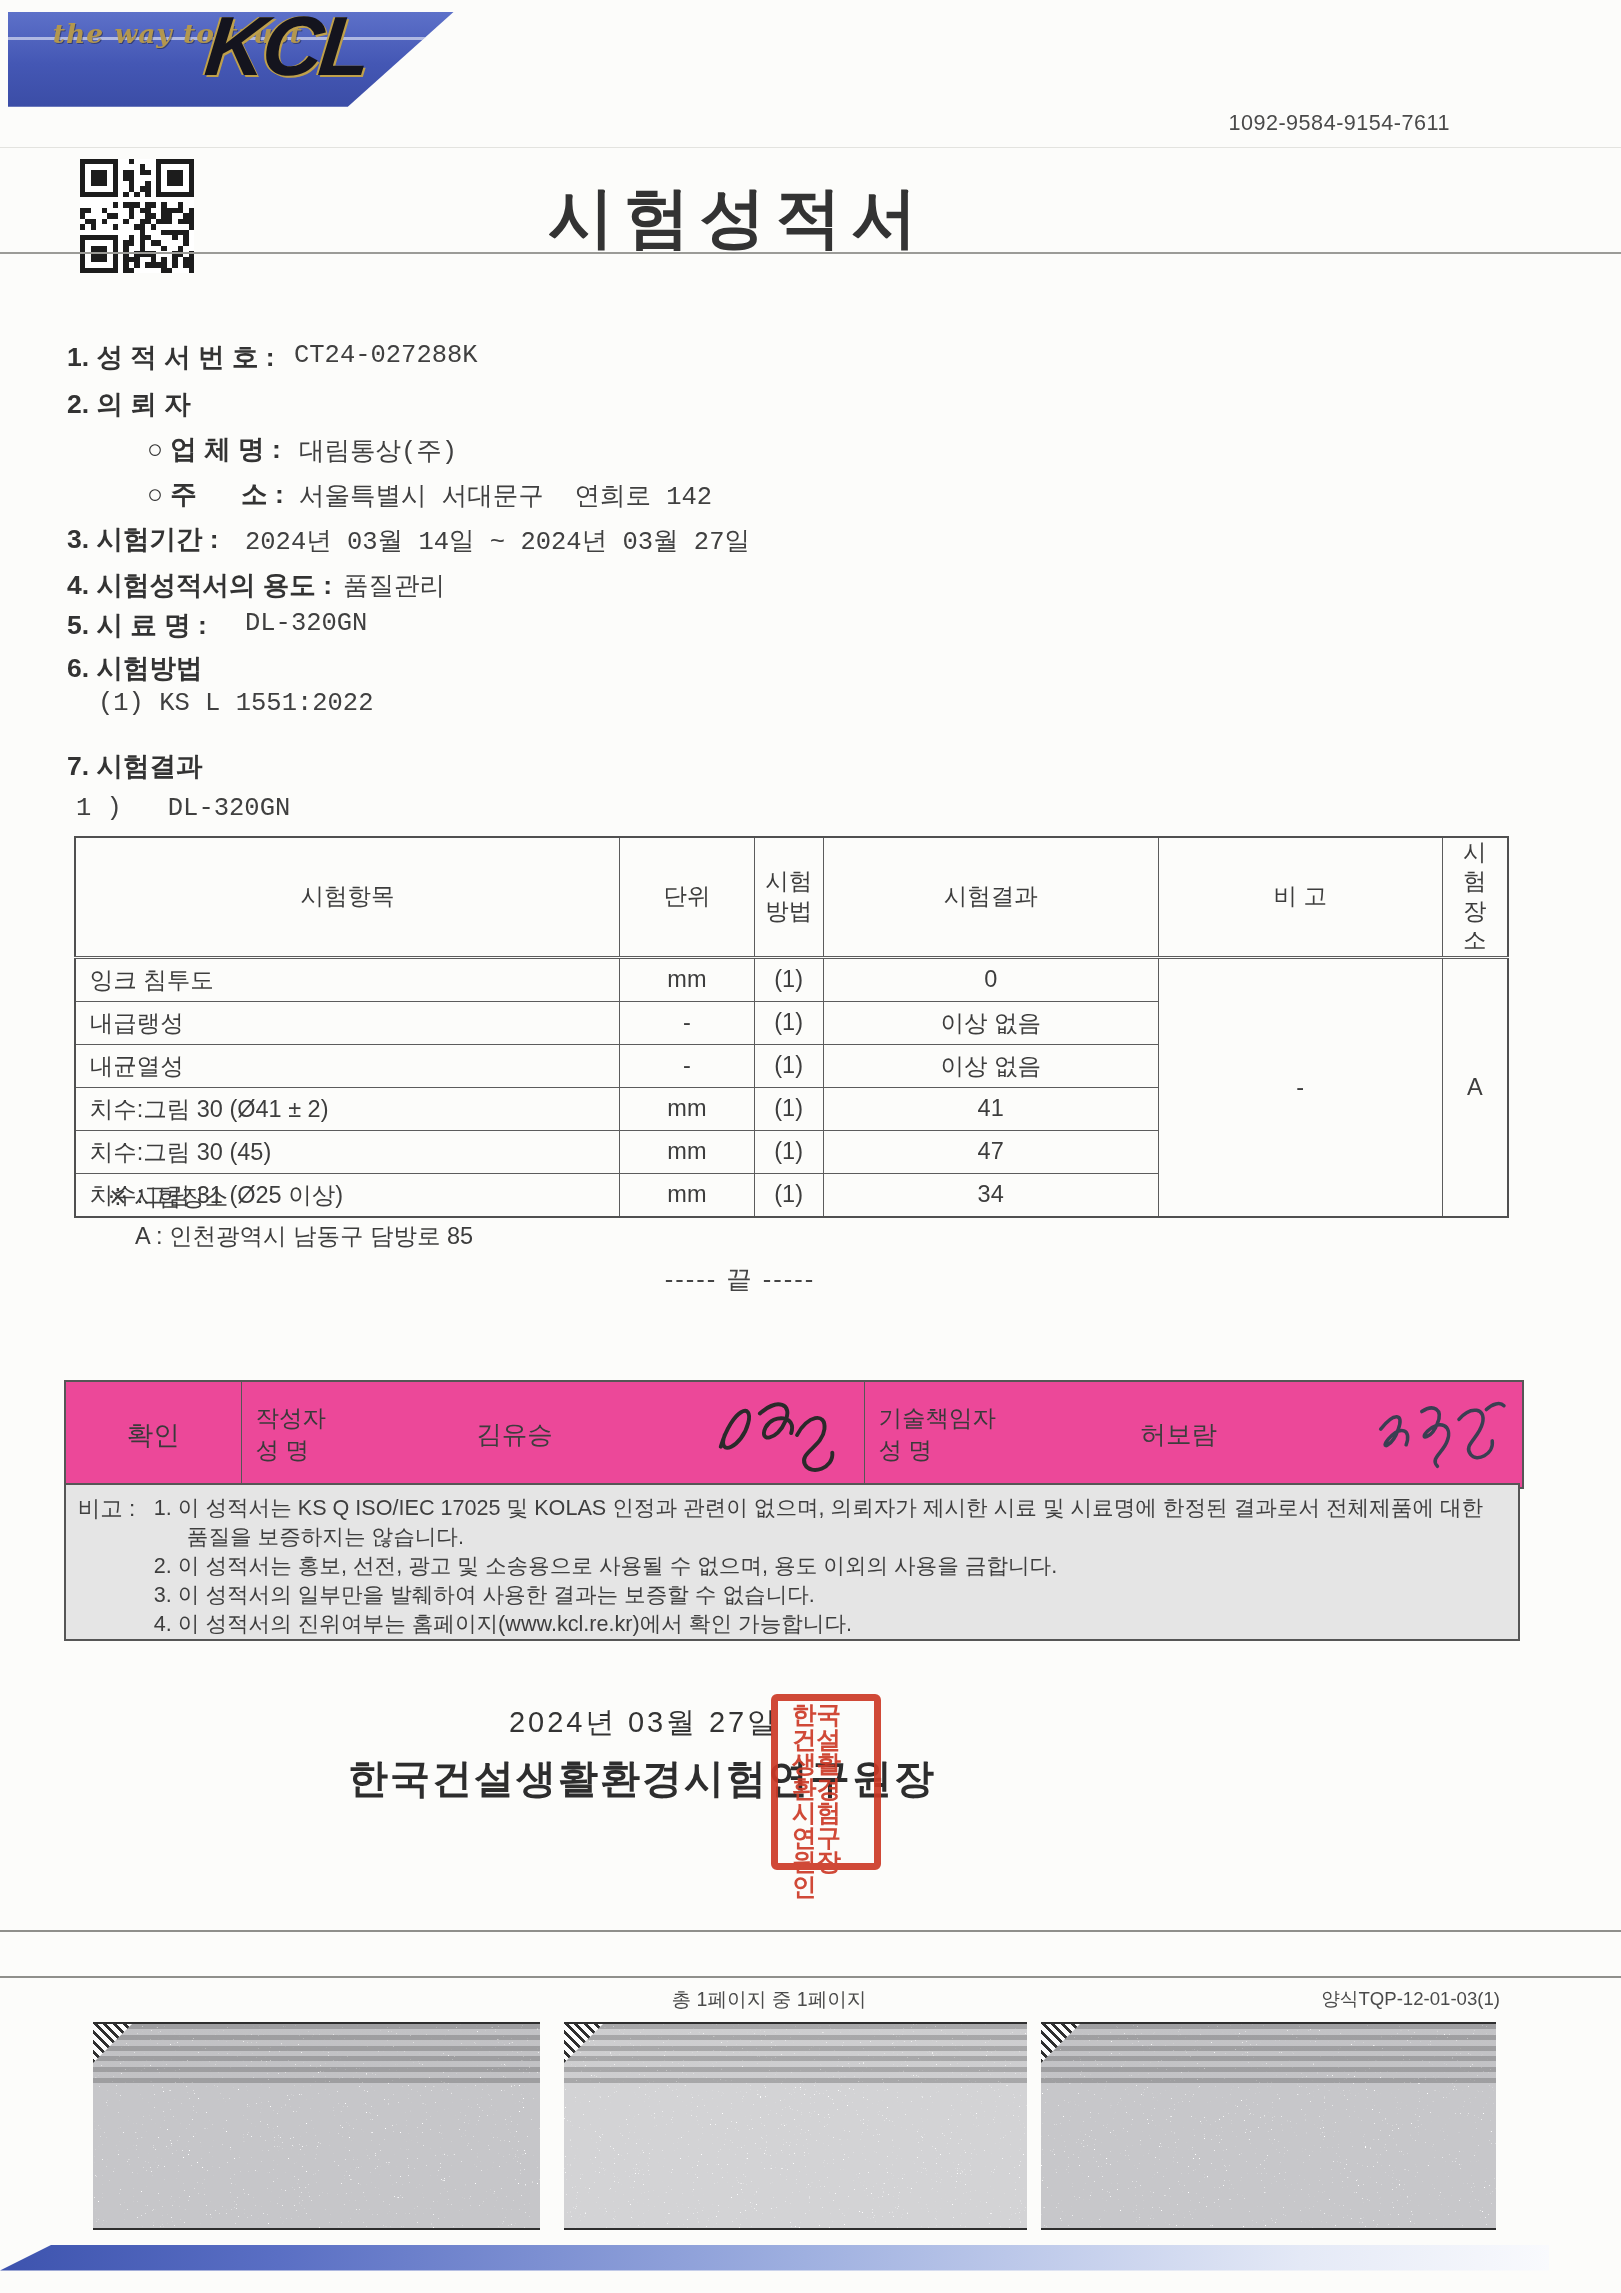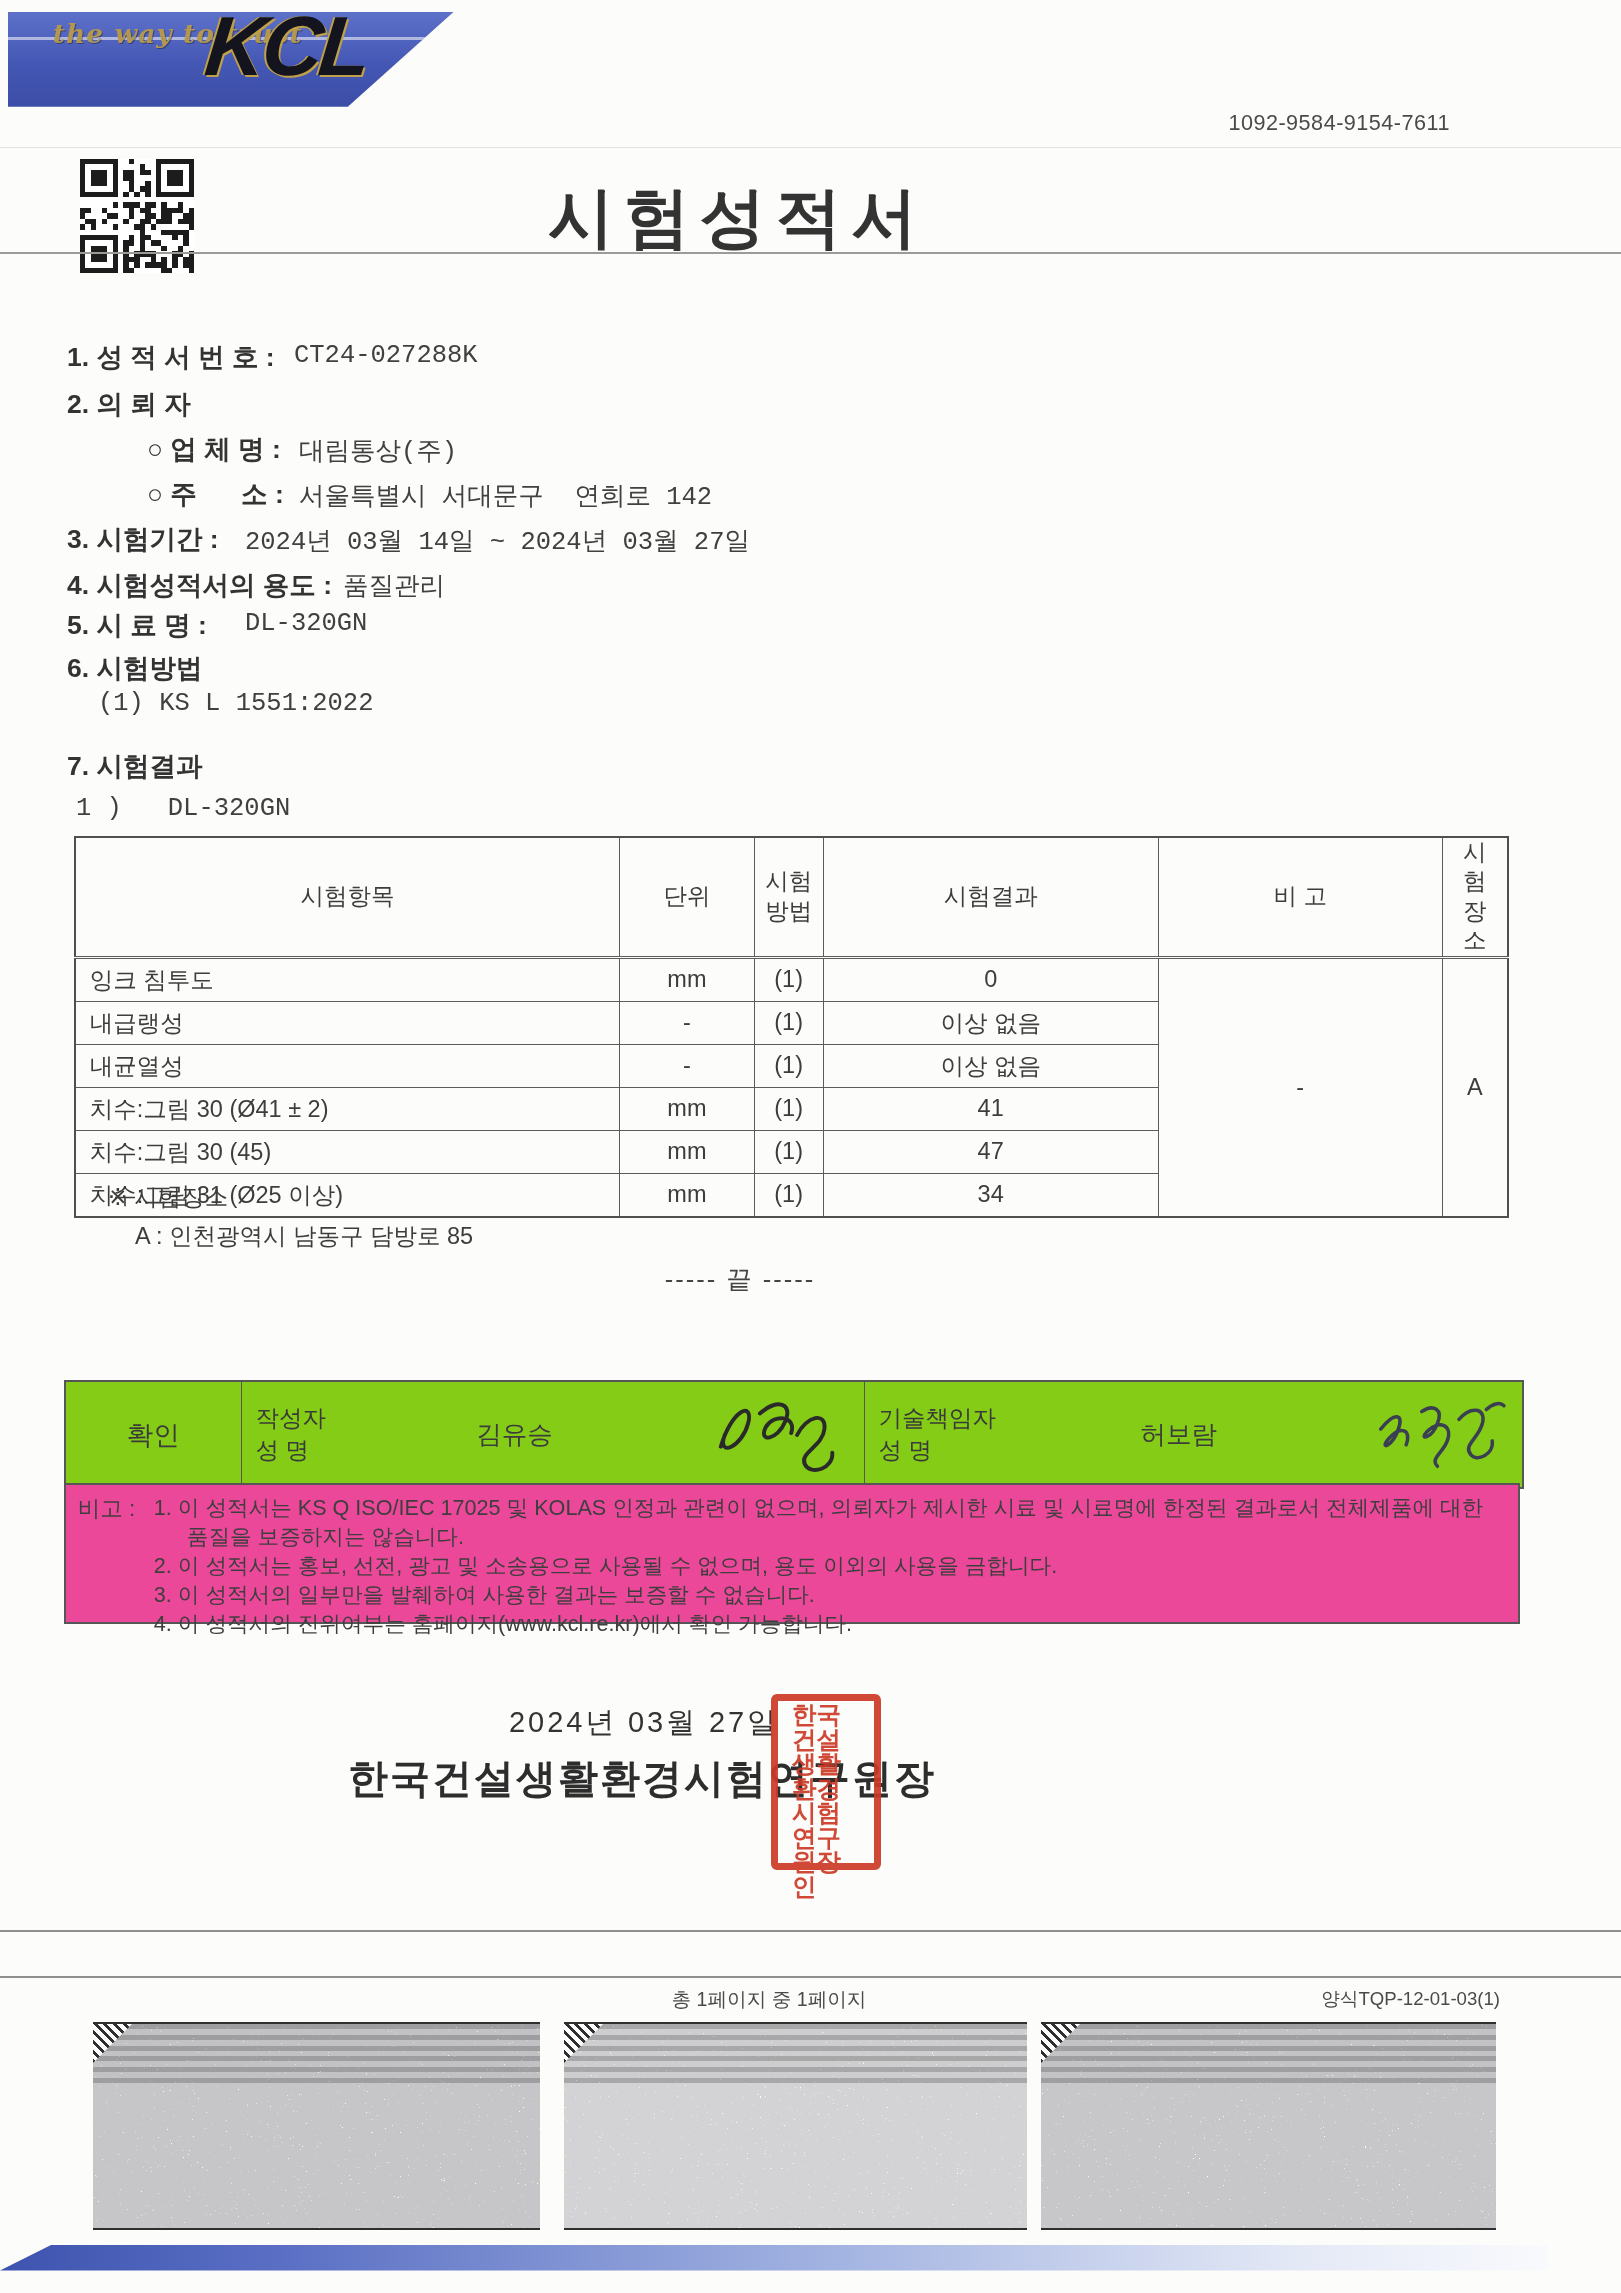--- a/index.html
+++ b/index.html
@@ -44,32 +44,32 @@
   table.results th{height:69px;font-weight:400;white-space:pre-line;line-height:1.25;}
   table.results thead th{border-bottom:3.9px double #5c5c5c;}
   table.results td{height:42px;}
   table.results td.item{text-align:left;padding-left:13.7px;}
   table.results{border:2.2px solid #505050;}
 
   .note-mark{font-size:23.5px;color:#3c3c3c;margin-left:25px;}
   .end-mark{left:544px;top:1262px;width:392px;text-align:center;font-size:25.5px;color:#444;letter-spacing:2px;}
 
   
-  .sign-table{left:64px;top:1380px;width:1456px;height:105px;border:2px solid #565656;display:flex;background:#84cc16;}
+  .sign-table{left:64px;top:1380px;width:1456px;height:105px;border:2px solid #565656;display:flex;background:#ec4899;}
   .sign-cell{border-right:1.6px solid #565656;display:flex;align-items:center;}
   .sign-cell:last-child{border-right:none;}
   .c-confirm{width:12%;justify-content:center;font-size:26.5px;color:#3a3a3a;}
   .c-block{padding:0 13.7px;flex:1;gap:7.8px;justify-content:space-between;}
   .role{font-size:23.5px;color:#3a3a3a;line-height:1.35;white-space:pre;}
   .sig-name{flex:1;text-align:center;font-size:25.5px;color:#3d3d3d;}
   .sig-svg{width:147px;height:90px;flex:0 0 auto;}
 
   
-  .notes-box{left:64px;top:1483px;width:1456px;height:141px;border:2px solid #565656;display:flex;
-             font-size:21.6px;color:#3e3e3e;background:#ec4899;box-sizing:border-box;padding:7.8px 9.8px 5.9px 11.8px;}
+  .notes-box{left:64px;top:1483px;width:1456px;height:158px;border:2px solid #565656;display:flex;
+             font-size:21.6px;color:#3e3e3e;background:#e5e5e5;box-sizing:border-box;padding:7.8px 9.8px 5.9px 11.8px;}
   .notes-label{width:76px;white-space:pre;font-size:22.5px;}
   .notes-items{flex:1;line-height:29px;}
   .notes-items div{padding-left:33px;text-indent:-33px;}
 
   
   .issue-date{left:399px;top:1703px;width:490px;text-align:center;font-size:29px;color:#333;letter-spacing:2.9px;}
   .issue-org{left:299px;top:1751px;width:686px;text-align:center;font-size:40px;font-weight:800;color:#2d2d2d;letter-spacing:2px;}
   .seal{left:771px;top:1694px;width:110px;height:176px;border:7.8px solid #cd3a27;border-radius:5.9px;
         box-sizing:border-box;display:flex;flex-direction:column;justify-content:space-around;
         padding:2px 14px;opacity:.92;}

